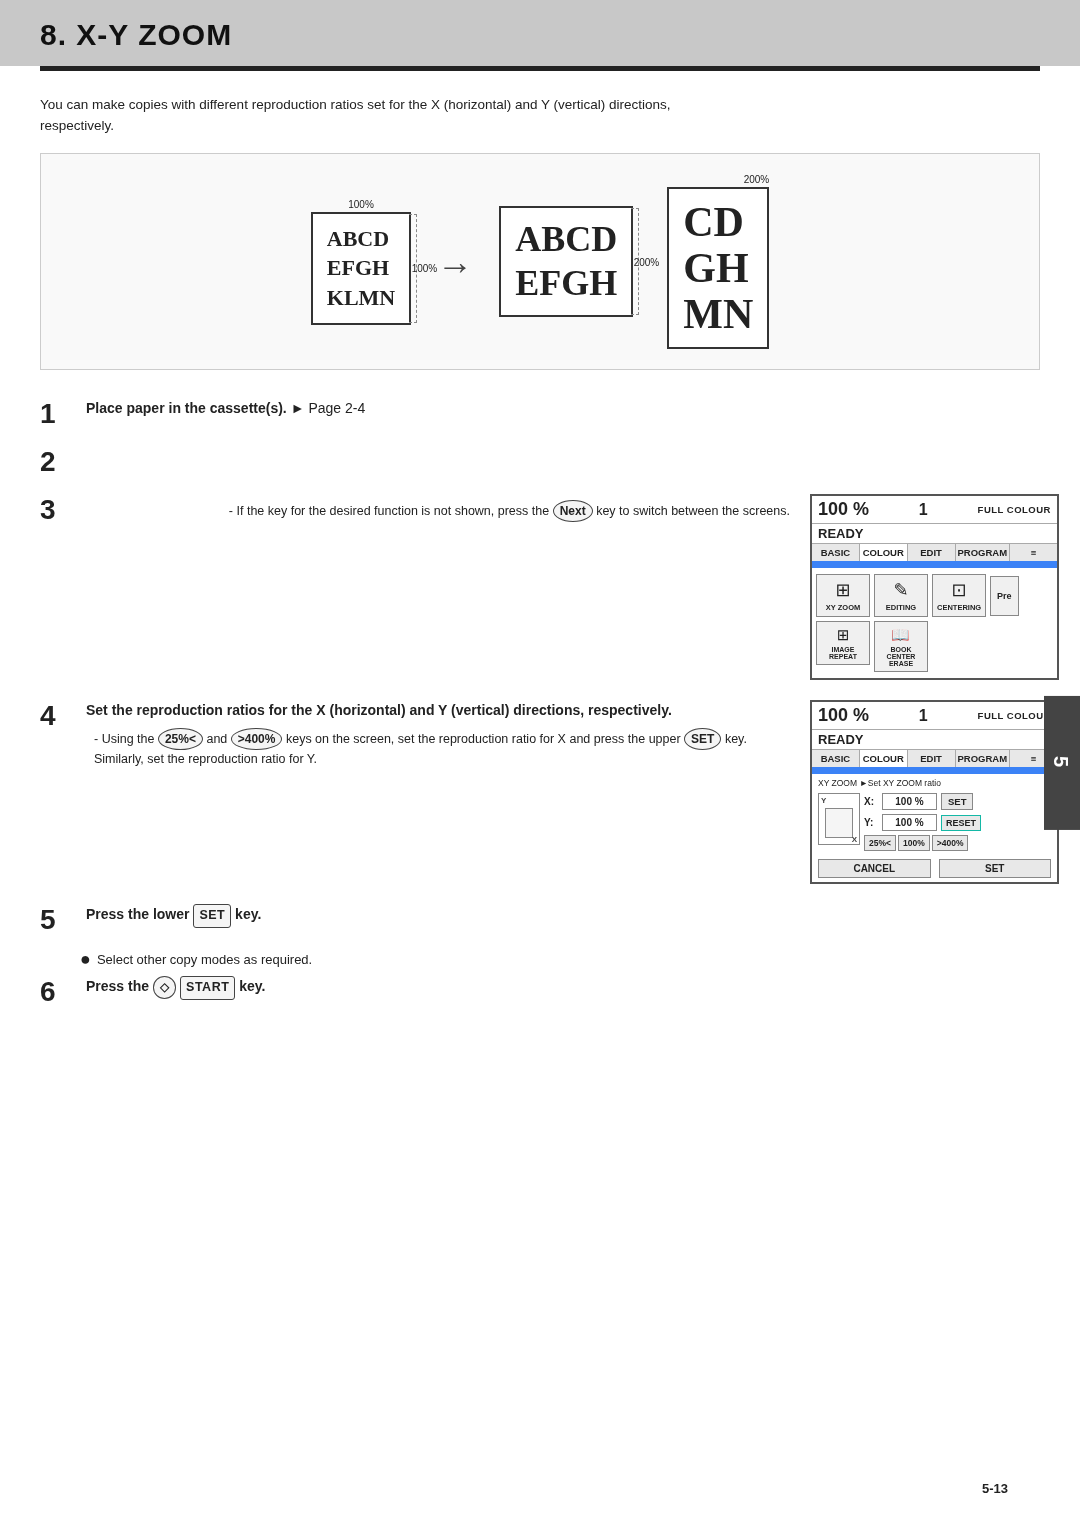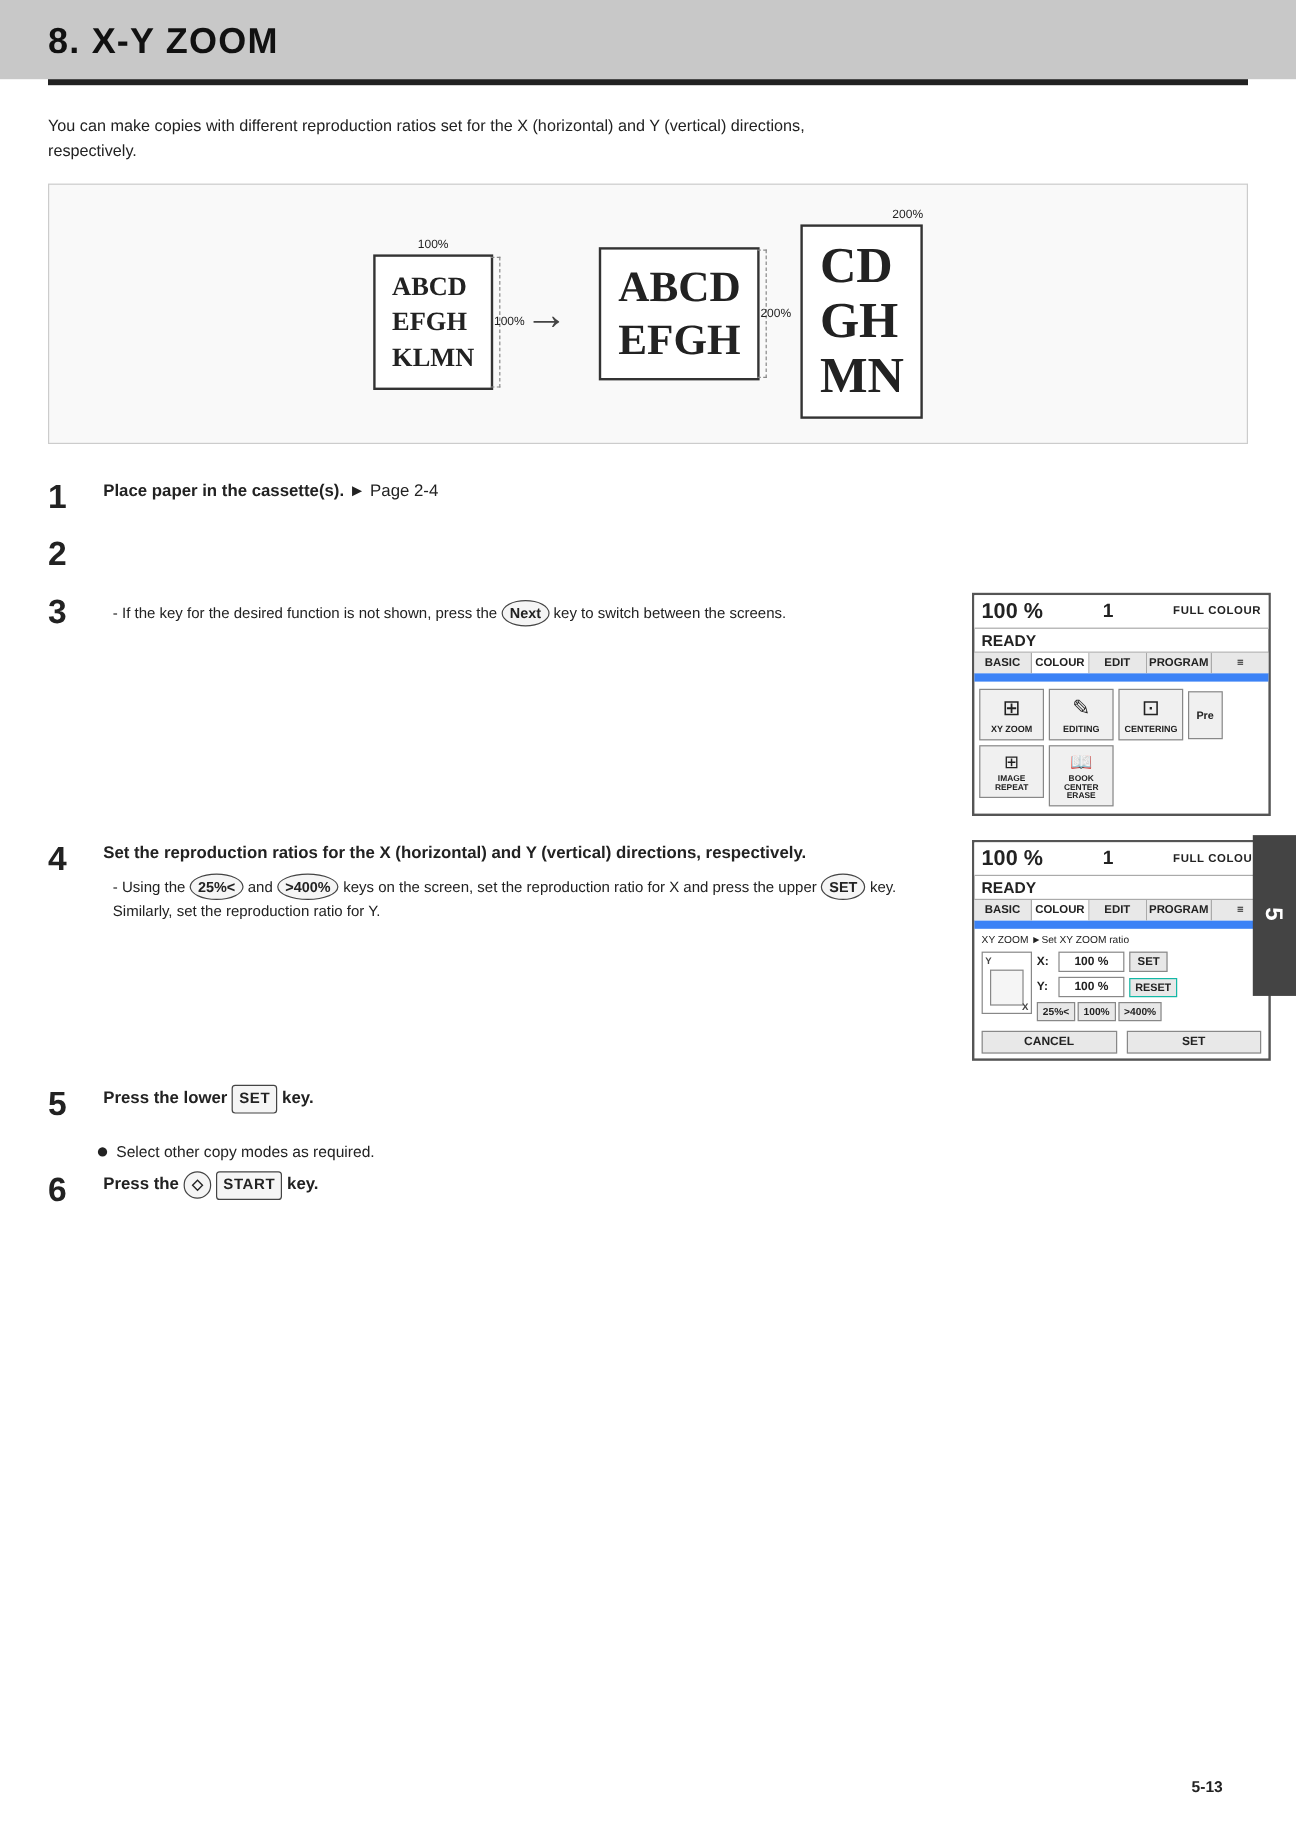--- a/index.html
+++ b/index.html
@@ -214,21 +214,21 @@
       padding: 60px 8px;
       text-align: center;
       writing-mode: vertical-rl;
       letter-spacing: 3px;
     }
 
     
     .page-footer {
       position: absolute;
       bottom: 30px;
-      right: 61px;
+      right: 72px;
       font-size: 13px;
       color: #222;
       font-weight: bold;
     }
 
     
     .bullet-item {
       font-size: 13px;
       margin: 8px 0;
       display: flex;
@@ -306,21 +306,21 @@
 
   <div class="step">
     <div class="step-number">2</div>
   </div>
 
   <div class="step-with-screen">
     <div class="step-left">
       <div class="step">
         <div class="step-number">3</div>
         <div class="step-content">
-          <div class="step-note" style="list-style:none;">
+          <div class="step-note" style="list-style:none;text-align:right;">
             If the key for the desired function is not shown, press the <span class="key-circle">Next</span> key to switch between the screens.
           </div>
         </div>
       </div>
     </div>
     <div class="step-right">
 
       <div class="ui-screen">
         <div class="ui-screen-header">
           <span style="font-size:18px;font-weight:bold;">100 %</span>

